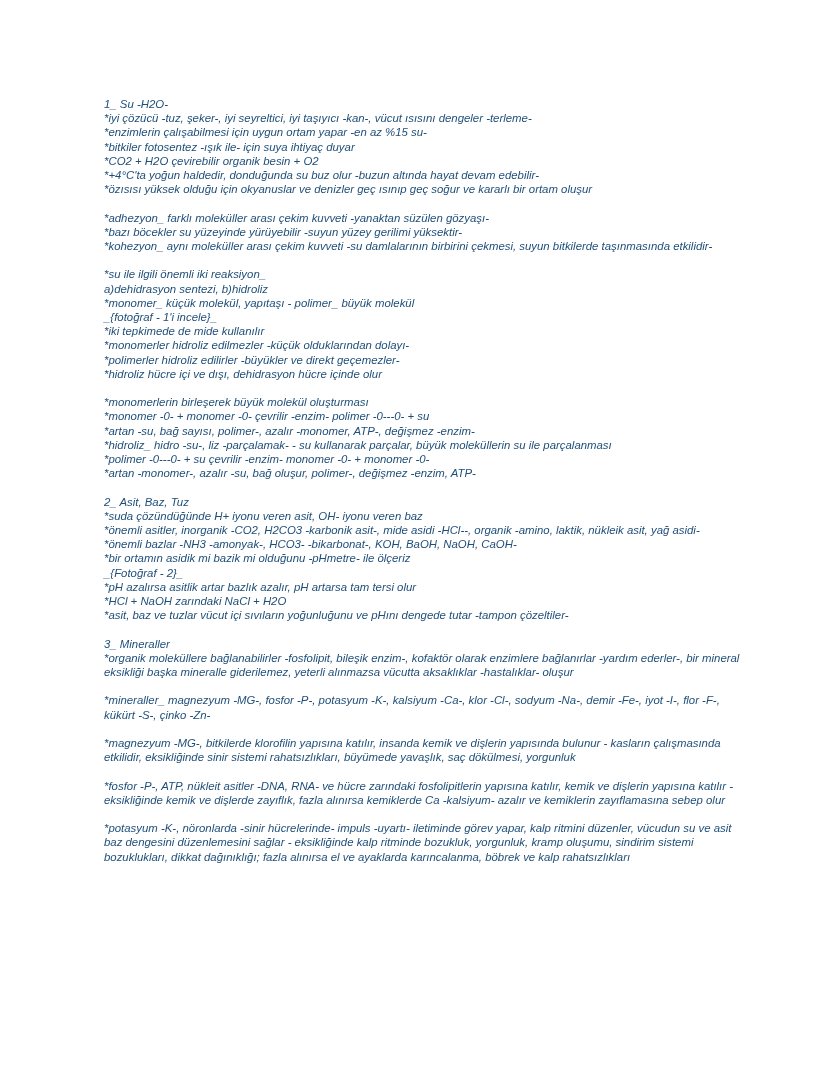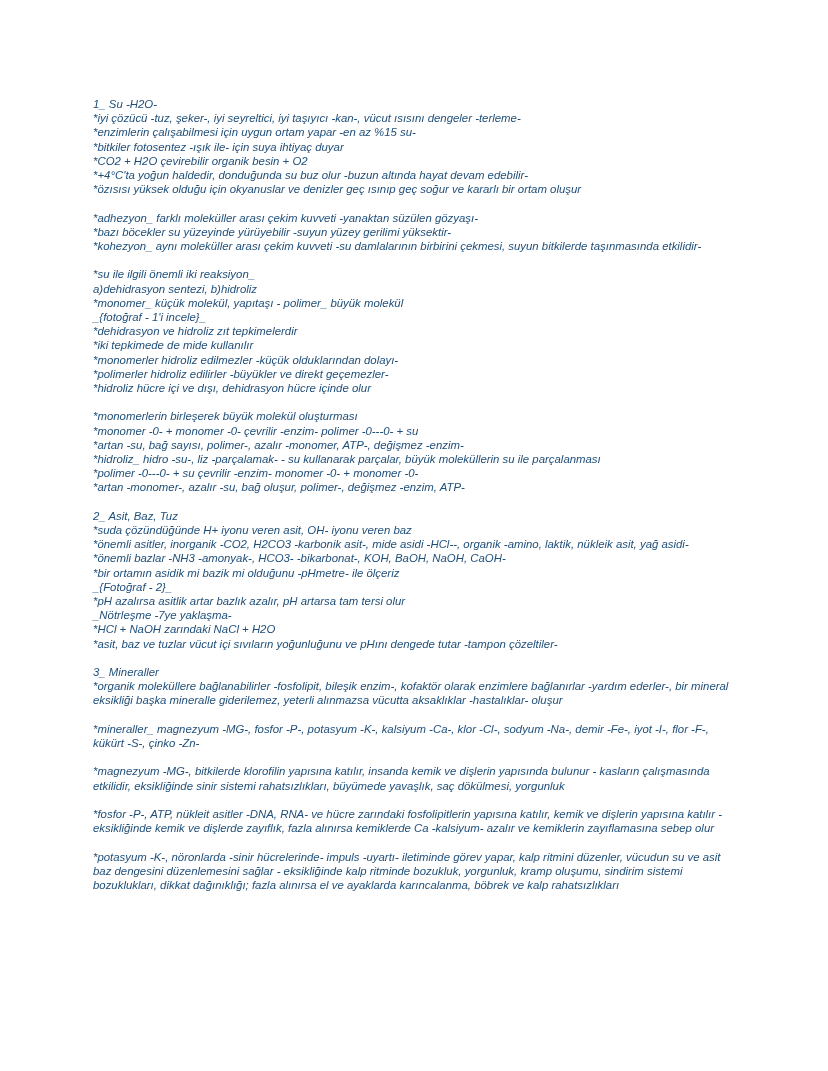--- a/index.html
+++ b/index.html
@@ -8,21 +8,21 @@
       background: #ffffff;
     }
     body {
       width: 828px;
       height: 1071px;
       position: relative;
       overflow: hidden;
     }
     .page {
       position: absolute;
-      left: 93px;
+      left: 104px;
       top: 97px;
       width: 640px;
       font-family: "Liberation Sans", sans-serif;
       font-style: italic;
       font-size: 11.4px;
       line-height: 14.2px;
       color: #1f4e79;
     }
     .block {
       margin: 0 0 14.2px 0;
@@ -51,21 +51,20 @@
     <span class="line">*adhezyon_ farklı moleküller arası çekim kuvveti -yanaktan süzülen gözyaşı-</span>
     <span class="line">*bazı böcekler su yüzeyinde yürüyebilir -suyun yüzey gerilimi yüksektir-</span>
     <span class="line">*kohezyon_ aynı moleküller arası çekim kuvveti -su damlalarının birbirini çekmesi, suyun bitkilerde taşınmasında etkilidir-</span>
   </div>
 
   <div class="block">
     <span class="line">*su ile ilgili önemli iki reaksiyon_</span>
     <span class="line">a)dehidrasyon sentezi, b)hidroliz</span>
     <span class="line">*monomer_ küçük molekül, yapıtaşı - polimer_ büyük molekül</span>
     <span class="line">_{fotoğraf - 1'i incele}_</span>
-    <span class="line">*dehidrasyon ve hidroliz zıt tepkimelerdir</span>
     <span class="line">*iki tepkimede de mide kullanılır</span>
     <span class="line">*monomerler hidroliz edilmezler -küçük olduklarından dolayı-</span>
     <span class="line">*polimerler hidroliz edilirler -büyükler ve direkt geçemezler-</span>
     <span class="line">*hidroliz hücre içi ve dışı, dehidrasyon hücre içinde olur</span>
   </div>
 
   <div class="block">
     <span class="line">*monomerlerin birleşerek büyük molekül oluşturması</span>
     <span class="line">*monomer -0- + monomer -0- çevrilir -enzim- polimer -0---0- + su</span>
     <span class="line">*artan -su, bağ sayısı, polimer-, azalır -monomer, ATP-, değişmez -enzim-</span>
@@ -75,21 +74,20 @@
   </div>
 
   <div class="block">
     <span class="line">2_ Asit, Baz, Tuz</span>
     <span class="line">*suda çözündüğünde H+ iyonu veren asit, OH- iyonu veren baz</span>
     <span class="line">*önemli asitler, inorganik -CO2, H2CO3 -karbonik asit-, mide asidi -HCl--, organik -amino, laktik, nükleik asit, yağ asidi-</span>
     <span class="line">*önemli bazlar -NH3 -amonyak-, HCO3- -bikarbonat-, KOH, BaOH, NaOH, CaOH-</span>
     <span class="line">*bir ortamın asidik mi bazik mi olduğunu -pHmetre- ile ölçeriz</span>
     <span class="line">_{Fotoğraf - 2}_</span>
     <span class="line">*pH azalırsa asitlik artar bazlık azalır, pH artarsa tam tersi olur</span>
-    <span class="line">_Nötrleşme -7ye yaklaşma-</span>
     <span class="line">*HCl + NaOH zarındaki NaCl + H2O</span>
     <span class="line">*asit, baz ve tuzlar vücut içi sıvıların yoğunluğunu ve pHını dengede tutar -tampon çözeltiler-</span>
   </div>
 
   <div class="block">
     <span class="line">3_ Mineraller</span>
     <span class="line">*organik moleküllere bağlanabilirler -fosfolipit, bileşik enzim-, kofaktör olarak enzimlere bağlanırlar -yardım ederler-, bir mineral eksikliği başka mineralle giderilemez, yeterli alınmazsa vücutta aksaklıklar -hastalıklar- oluşur</span>
   </div>
 
   <div class="block">

